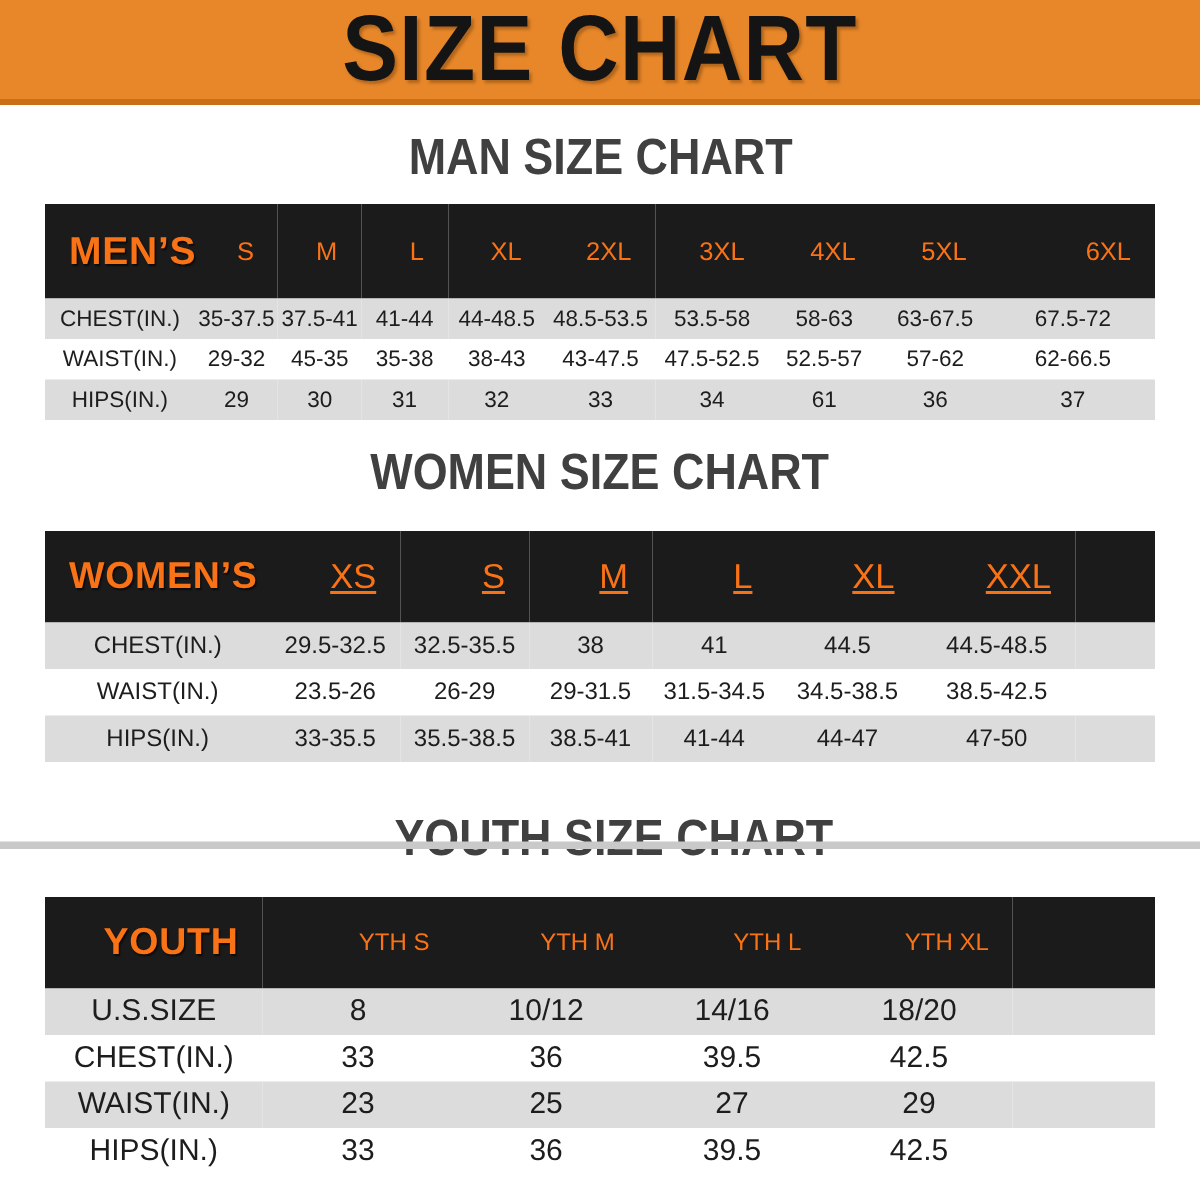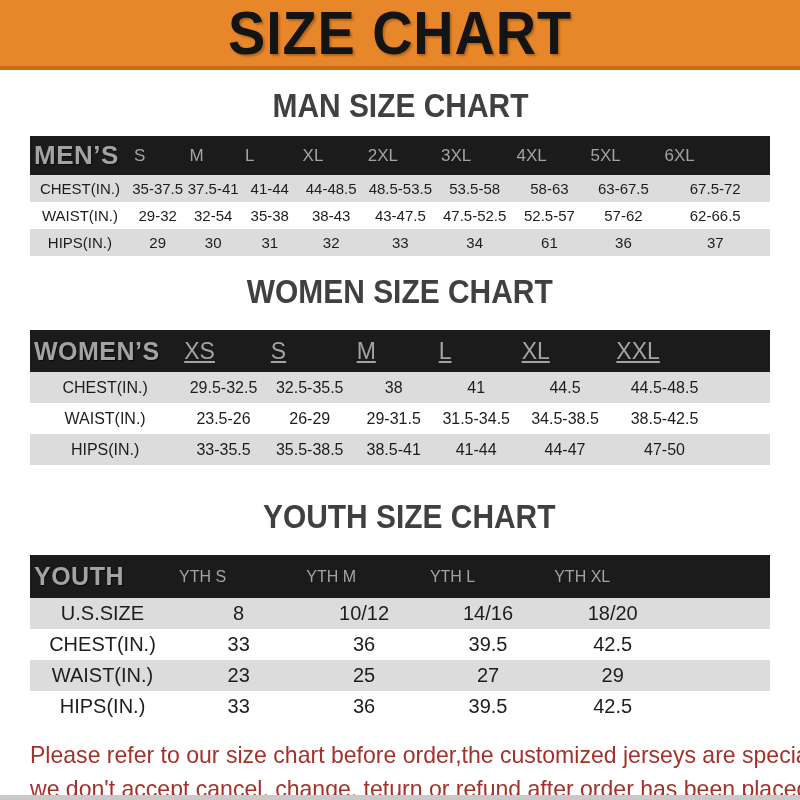--- a/index.html
+++ b/index.html
@@ -1,21 +1,21 @@
 <!DOCTYPE html>
 <html><head>
 <meta charset="utf-8">
 <style>
   * { box-sizing: border-box; }
   html,body { margin:0; padding:0; }
   body {
     width:800px; height:800px; background:#ffffff; overflow:hidden;
     font-family:"Liberation Sans", sans-serif;
   }
-  .page { width:800px; height:800px; position:relative; background:#fff; }
+  .page { width:800px; height:566px; position:relative; background:#fff; }
 
   
   .banner {
     height:70px; background:#E7872A; border-bottom:4px solid #C96F17;
     display:flex; align-items:center; justify-content:center;
   }
   .banner-title {
     display:inline-block; transform:scaleX(0.9);
     font-size:62px; font-weight:bold; color:#141414; line-height:1;
     letter-spacing:1px; text-shadow:2px 2px 2px rgba(80,40,0,0.35);
@@ -32,22 +32,22 @@
   }
   #heading-men   { margin-top:18px; margin-bottom:14px; }
   #heading-women { margin-top:18px; margin-bottom:22px; }
   #heading-youth { margin-top:34px; margin-bottom:22px;padding-left:19px; }
 
   
   table.size-table {
     width:740px; margin:0 auto; border-collapse:collapse; table-layout:fixed;
   }
   table.size-table thead th {
-    background:#1B1B1B; color:#a3a3a3; text-align:left; vertical-align:middle;
-    font-weight:normal; padding:4px;
+    background:#1B1B1B; color:#f97316; text-align:right; vertical-align:middle;
+    font-weight:normal; padding:16px;
   }
   table.size-table thead th.corner {
     font-weight:bold; letter-spacing:0.5px; text-shadow:1px 1px 1px rgba(0,0,0,0.6);
   }
   table.size-table tbody td {
     text-align:center; vertical-align:middle; color:#1D1D1D; padding:0;
     white-space:nowrap;
   }
   table.size-table tbody tr:nth-child(odd) { background:#DCDCDC; }
   table.size-table tbody tr:nth-child(even){ background:#FFFFFF; }
@@ -134,21 +134,21 @@
             <td>44-48.5</td>
             <td>48.5-53.5</td>
             <td>53.5-58</td>
             <td>58-63</td>
             <td>63-67.5</td>
             <td>67.5-72</td>
           </tr>
           <tr>
             <td class="row-label">WAIST(IN.)</td>
             <td>29-32</td>
-            <td>32-54</td>
+            <td>45-35</td>
             <td>35-38</td>
             <td>38-43</td>
             <td>43-47.5</td>
             <td>47.5-52.5</td>
             <td>52.5-57</td>
             <td>57-62</td>
             <td>62-66.5</td>
           </tr>
           <tr>
             <td class="row-label">HIPS(IN.)</td>

